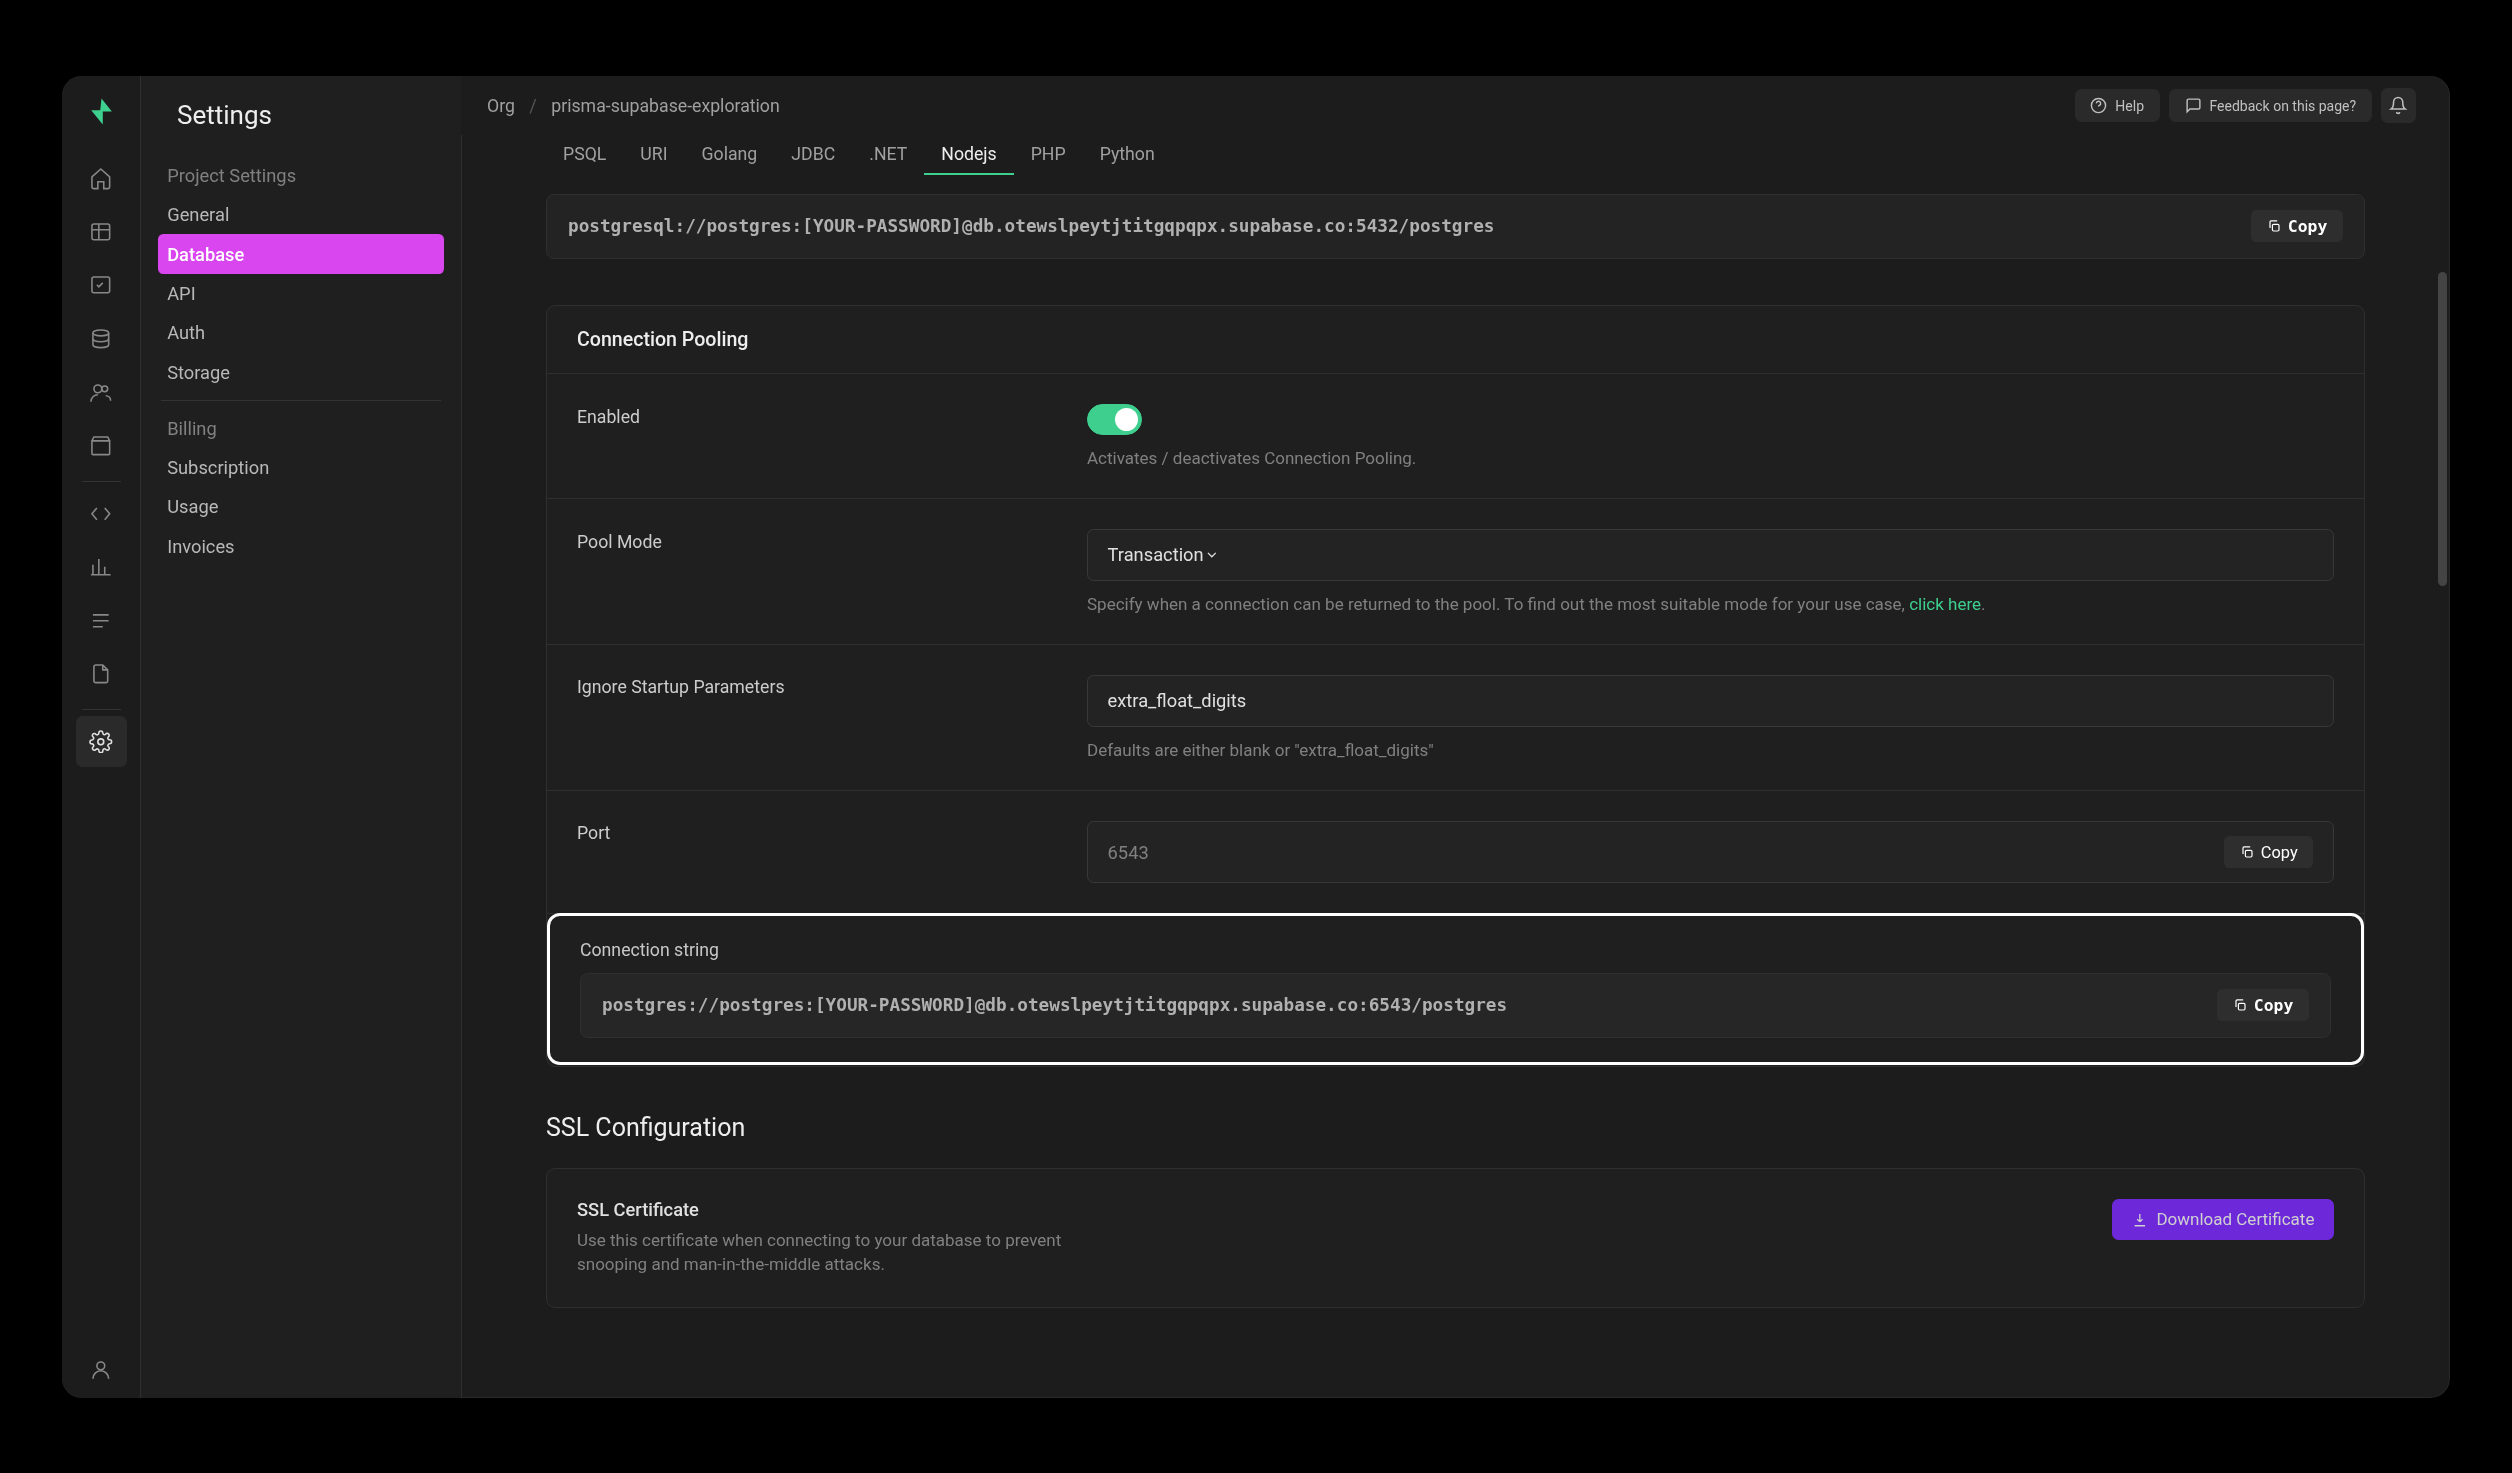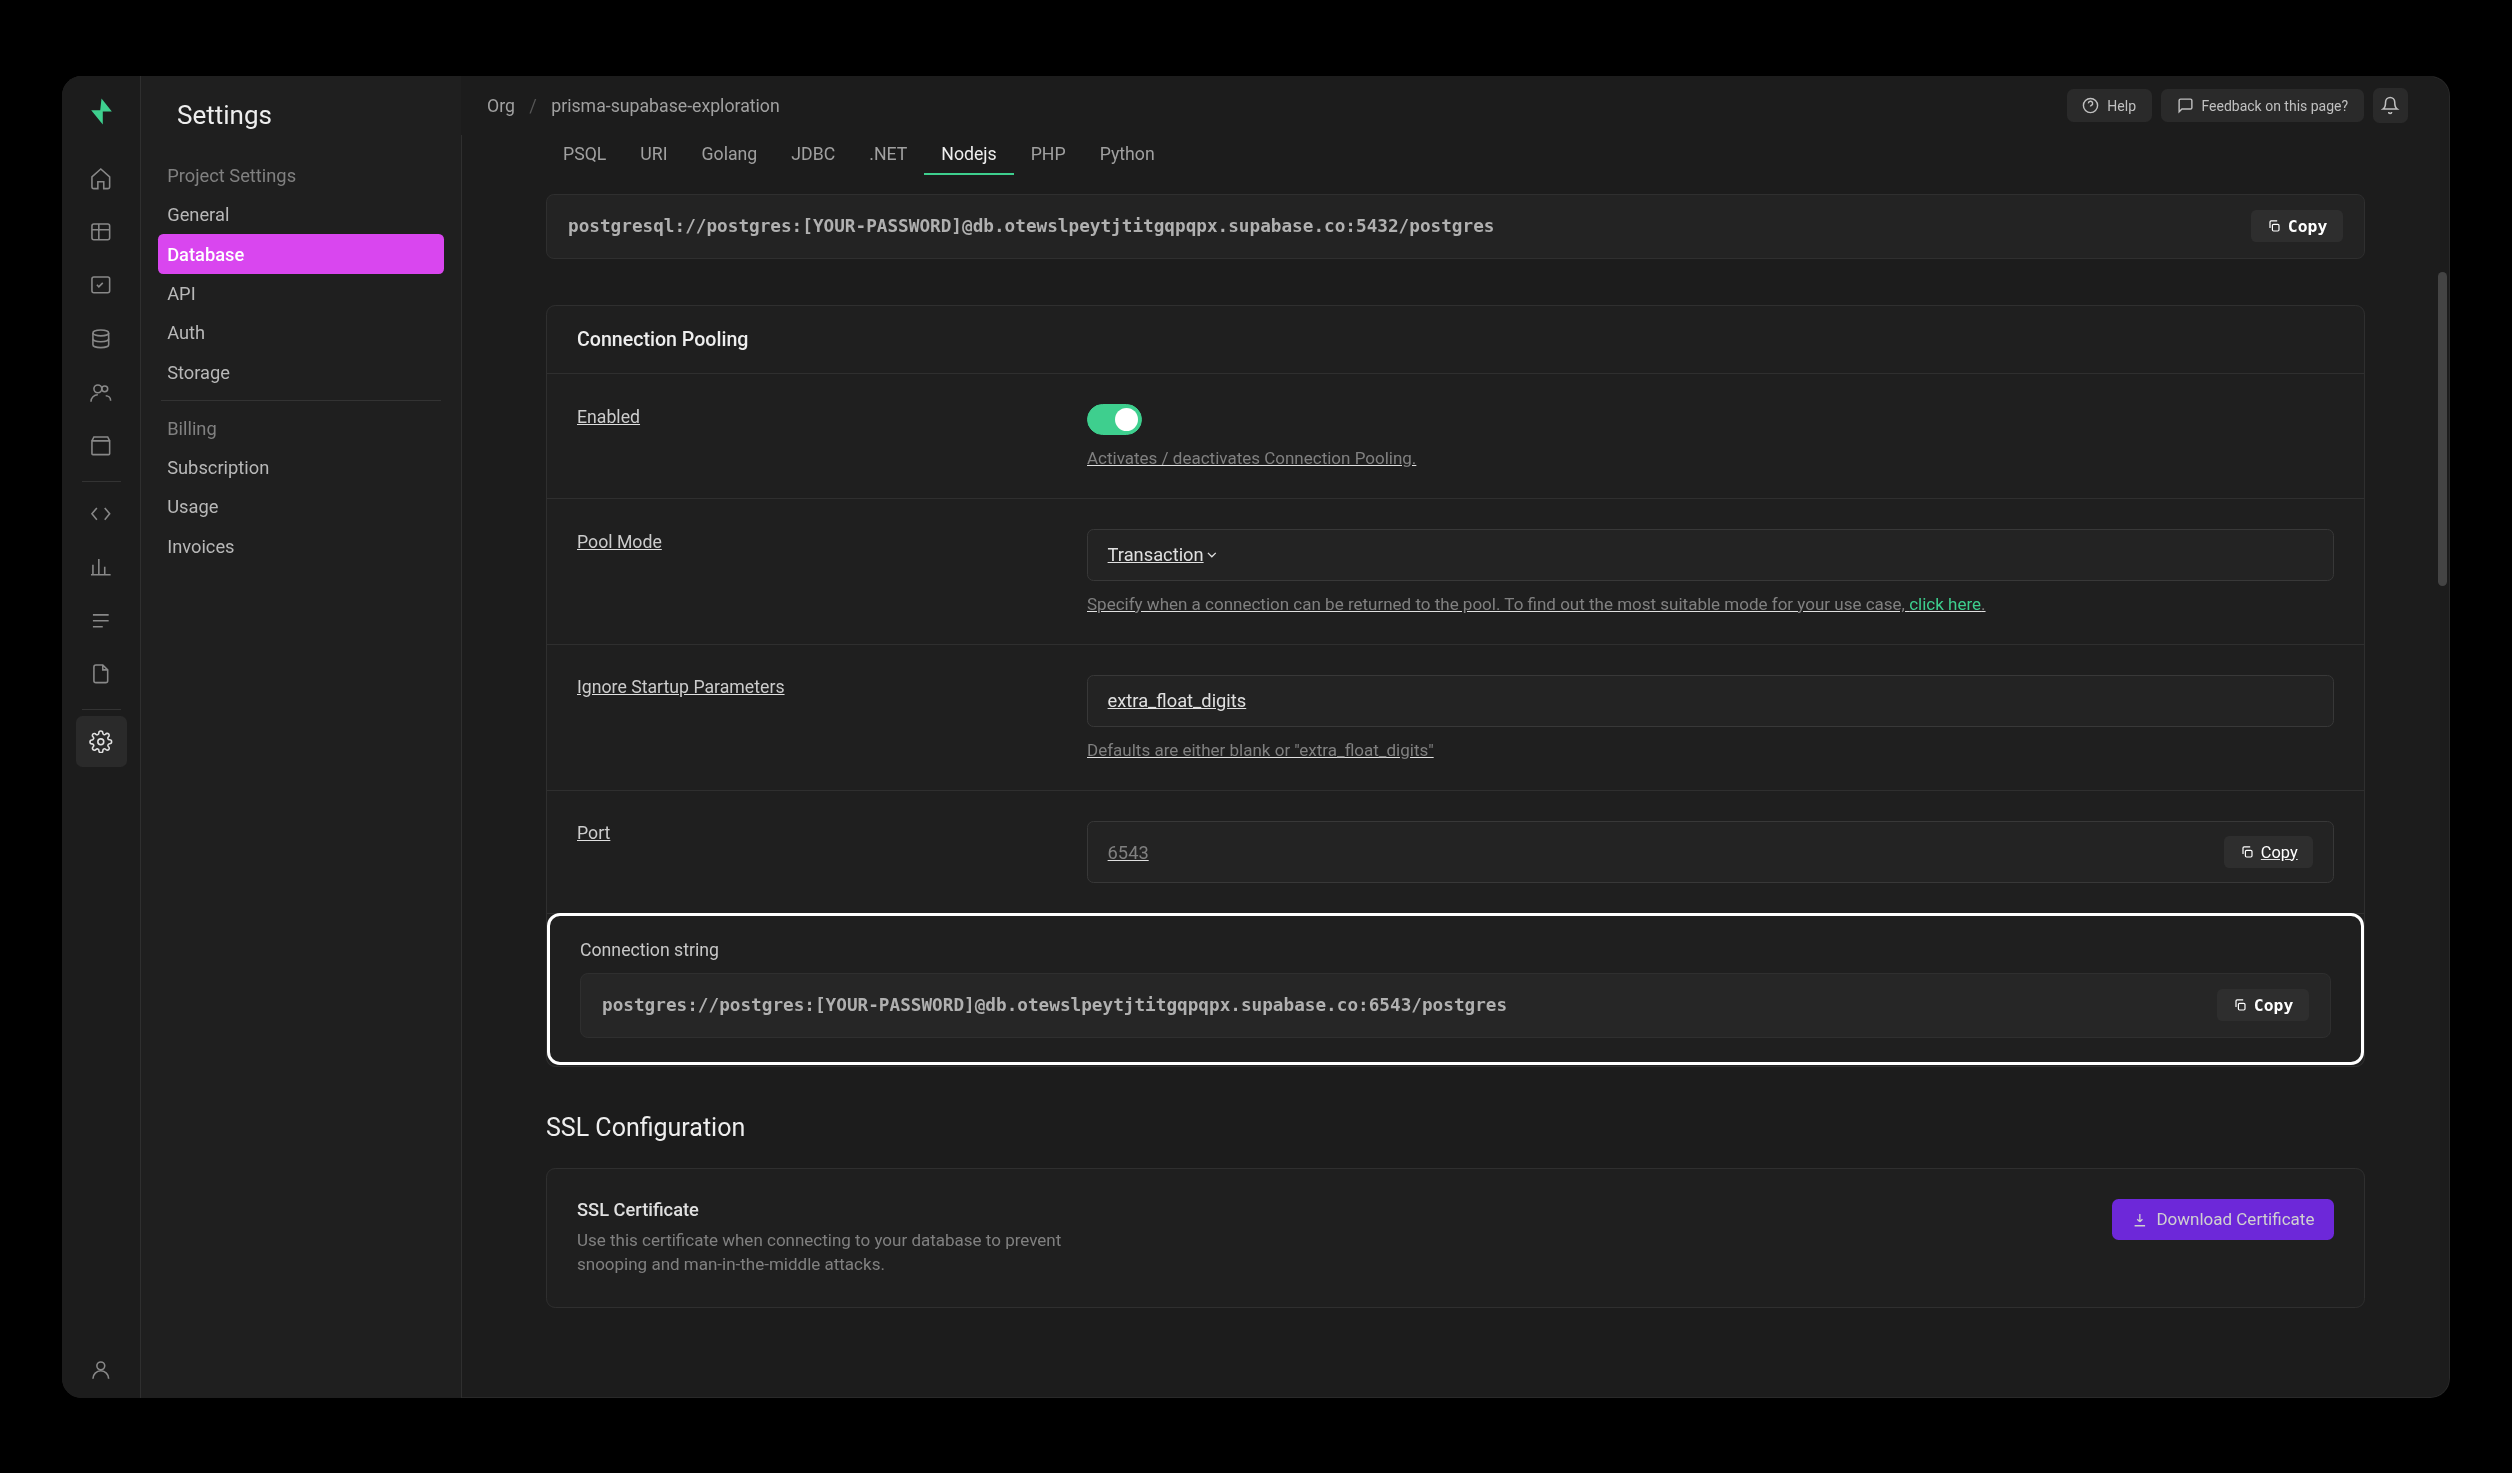--- a/index.html
+++ b/index.html
@@ -48,21 +48,21 @@
 .sidebar h1 { color:#eee; font-size:26px; font-weight:400; margin-bottom:26px; margin-left:19px; }
 .group-label { color:#808080; font-size:18.3px; padding:9.2px 9.2px; }
 .nav-item {
   color:#b8b8b8; font-size:18.3px;
   padding:9.2px 9.2px; border-radius:5.2px;
   cursor:pointer;
 }
 .nav-item.active { background:#d946ef; color:#fff; font-weight:500; }
 .nav-sep { height:0.7px; background:#333; margin:7.9px 2.6px; }
 .topbar {
-  position:absolute; left:399px; right:16px; top:0;
+  position:absolute; left:399px; right:8px; top:0;
   height:59px; background:#1c1c1c;
   display:flex; align-items:center;
   padding:0 26px;
 }
 .crumb { color:#a0a0a0; font-size:17.7px; }
 .crumb-sep { color:#555; margin:0 14.4px; }
 .tb-spacer { flex:1; }
 .pill {
   display:flex; align-items:center; gap:7.9px;
   background:#2a2a2a; padding:7.9px 15.7px; border-radius:6.5px;
@@ -104,21 +104,20 @@
 }
 .card {
   background:#1f1f1f; border:0.7px solid #2f2f2f;
   border-radius:9.2px; margin-top:46px;
 }
 .card-head { padding:22px 30px; border-bottom:0.7px solid #2f2f2f; }
 .card-head h3 { color:#eee; font-size:19.6px; font-weight:500; }
 .row {
   display:flex; padding:30px; border-bottom:0.7px solid #2f2f2f;
   gap:39px;
-  text-decoration:underline;
 }
 .row:last-child { border-bottom:none; }
 .row-lbl { width:471px; color:#ccc; font-size:17.7px; padding-top:2.6px; }
 .row-ctl { flex:1; display:flex; flex-direction:column; gap:13px; }
 .toggle {
   width:55px; height:31px; border-radius:15.7px;
   background:#3ecf8e; position:relative; cursor:pointer;
   border:1.3px solid #3ecf8e;
 }
 .toggle::after {

